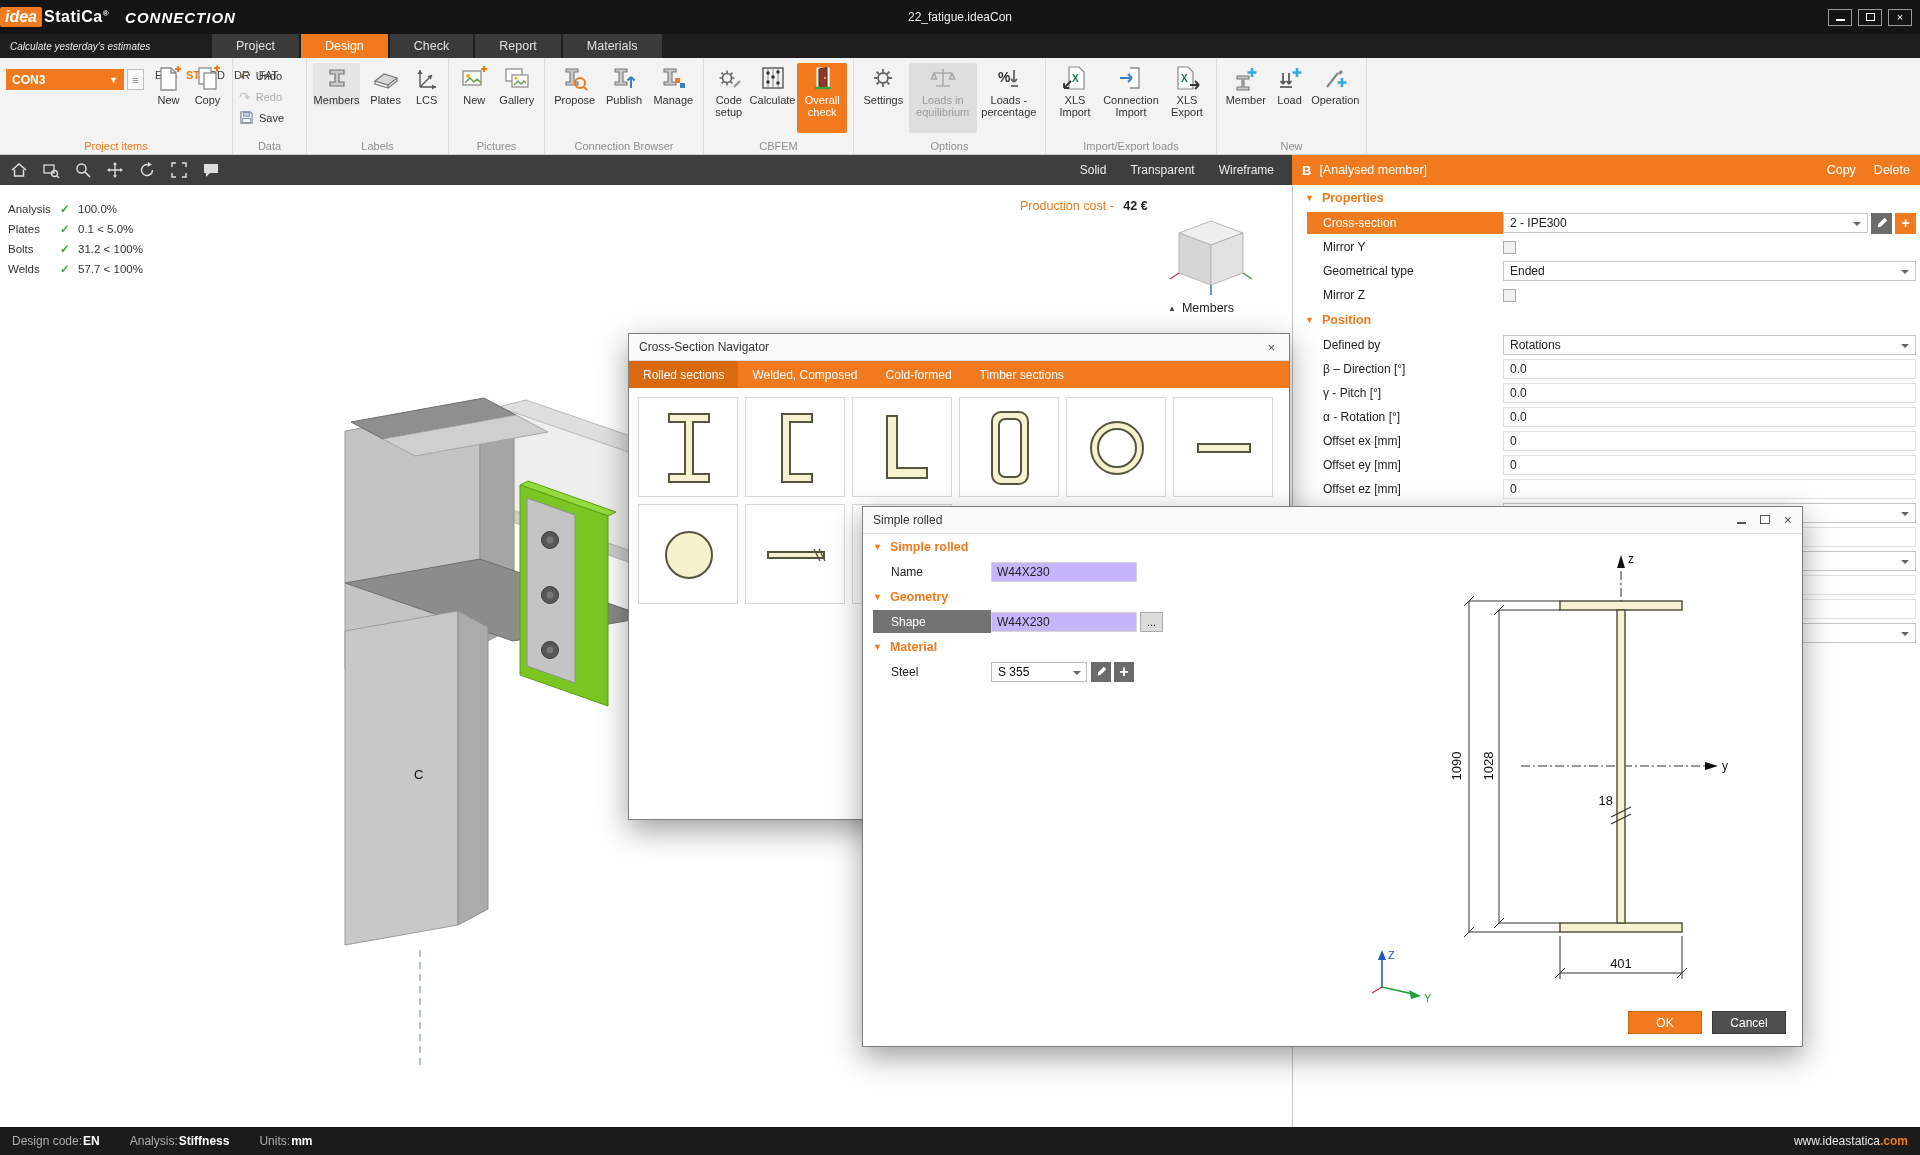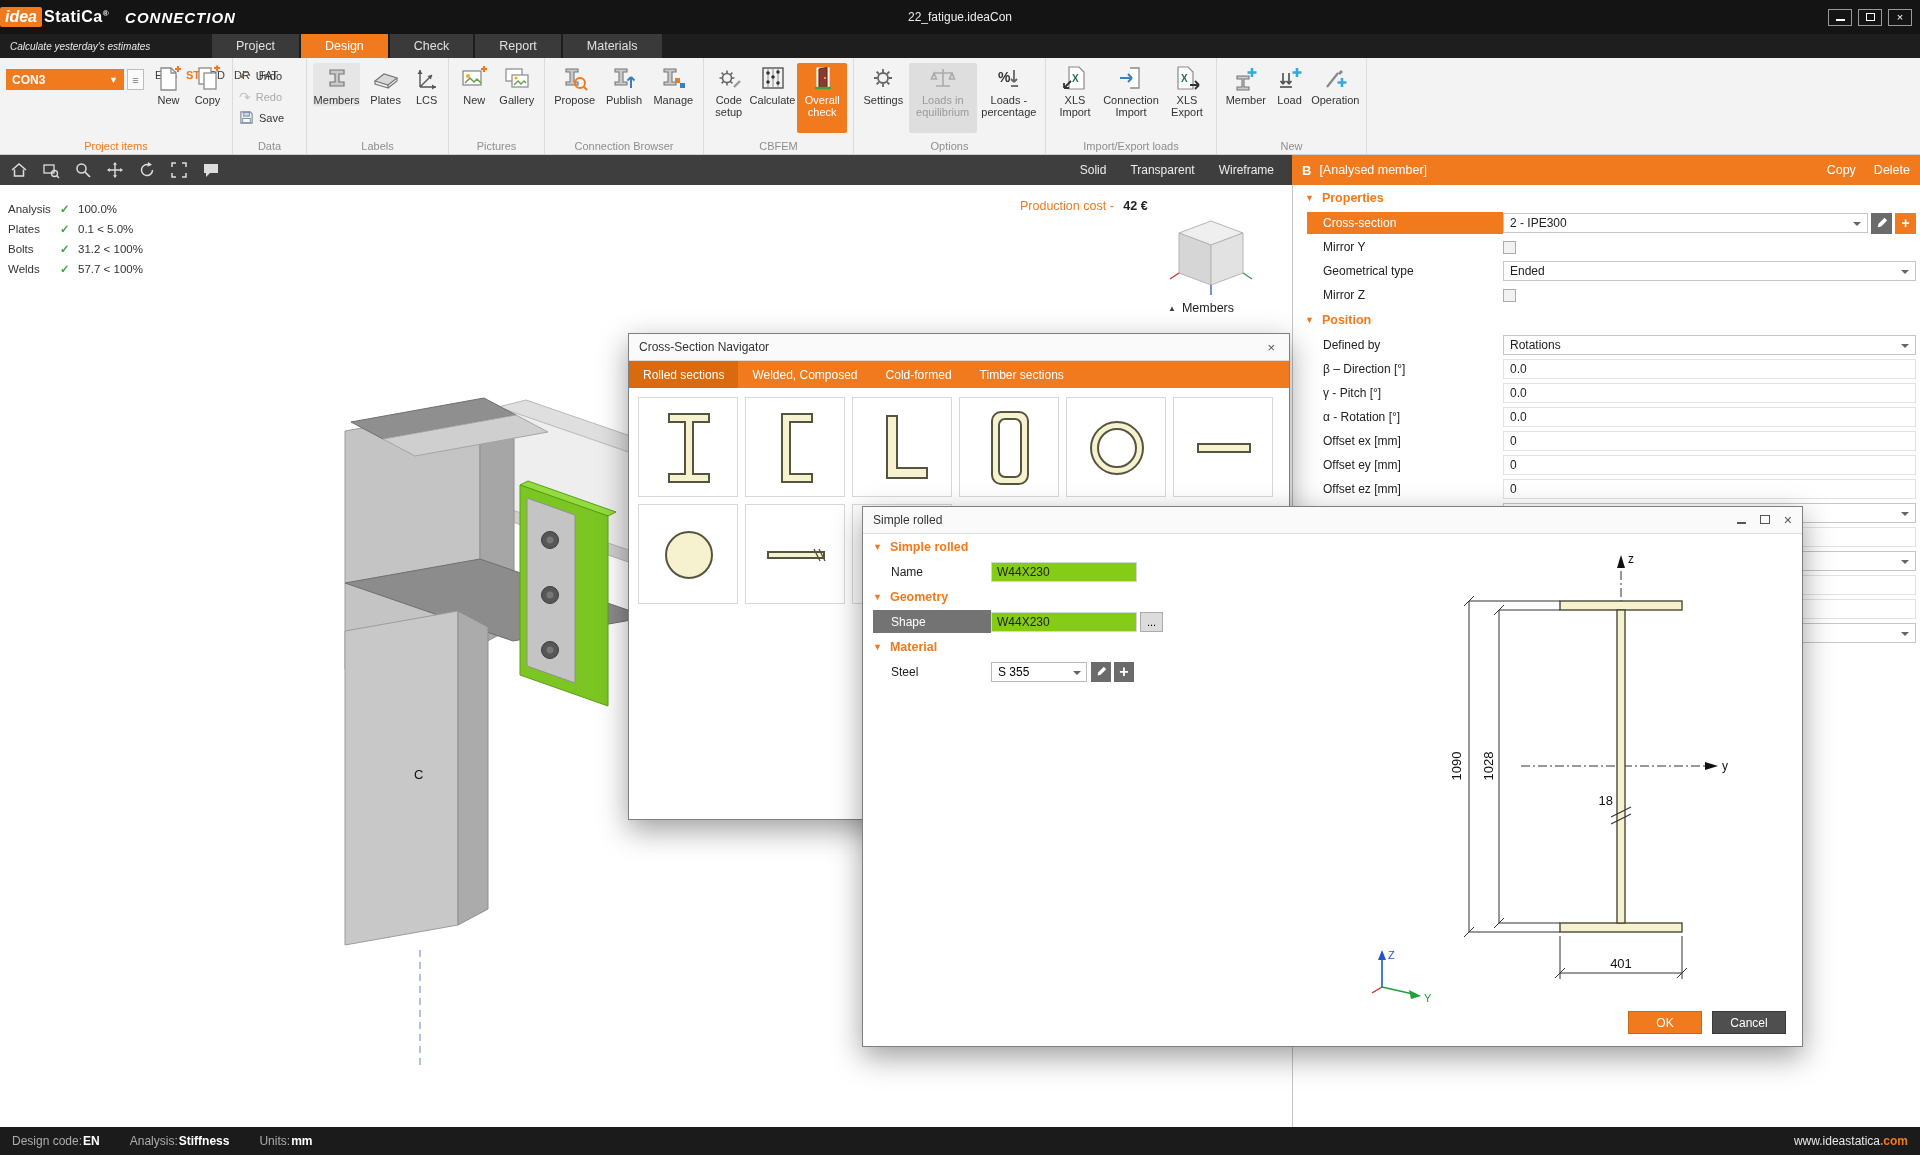--- a/index.html
+++ b/index.html
@@ -104,21 +104,21 @@
   .cards{display:grid;grid-template-columns:repeat(6,100px);gap:7px;padding:9px}
   .card{width:100px;height:100px;background:#fff;border:1px solid #D8D8D8;cursor:pointer}
 
   
   #simplerolled{left:862px;top:506px;width:941px;height:541px;z-index:40}
   .srhead{display:flex;align-items:center;height:25px;padding-left:10px;gap:8px;color:#F07A1D;font-weight:bold;font-size:12.5px}
   .srhead .tri{font-size:9px}
   .srrow{display:flex;align-items:center;height:25px;padding-left:10px}
   .srlab{width:118px;padding-left:18px;font-size:12px;color:#222}
   .srlab.selrow{background:#737373;color:#fff;height:23px;display:flex;align-items:center}
-  .srfield{width:146px;height:20px;background:#84cc16;border:1px solid #D5D5D5;font-size:12px;padding:0 5px;font-family:"Liberation Sans",sans-serif;color:#222}
+  .srfield{width:146px;height:20px;background:#c4b5fd;border:1px solid #D5D5D5;font-size:12px;padding:0 5px;font-family:"Liberation Sans",sans-serif;color:#222}
   .dots{width:23px;height:20px;background:#DCDCDC;border:1px solid #ABABAB;font-size:11px;display:flex;align-items:center;justify-content:center;margin-left:3px;cursor:pointer}
   .srsel{position:relative;width:96px;height:20px;border:1px solid #BBB;background:#fff;display:flex;align-items:center;padding:0 16px 0 6px;font-size:12px;cursor:pointer}
   .srsel::after{content:"";position:absolute;right:5px;top:8px;border:4px solid transparent;border-top-color:#666}
   .srbtns{position:absolute;right:16px;bottom:12px;display:flex;gap:10px}
   .dlgbtn{width:74px;height:23px;display:flex;align-items:center;justify-content:center;font-size:12px;color:#fff;cursor:pointer}
   .dlgbtn.ok{background:#F07A1D;border:1px solid #C86A10}
   .dlgbtn.cancel{background:#4F4F4F;border:1px solid #3A3A3A}
 
   
   .statusbar{position:absolute;bottom:0;left:0;right:0;height:28px;background:#1B1B1B;display:flex;align-items:center;padding:0 12px;font-size:12px}

